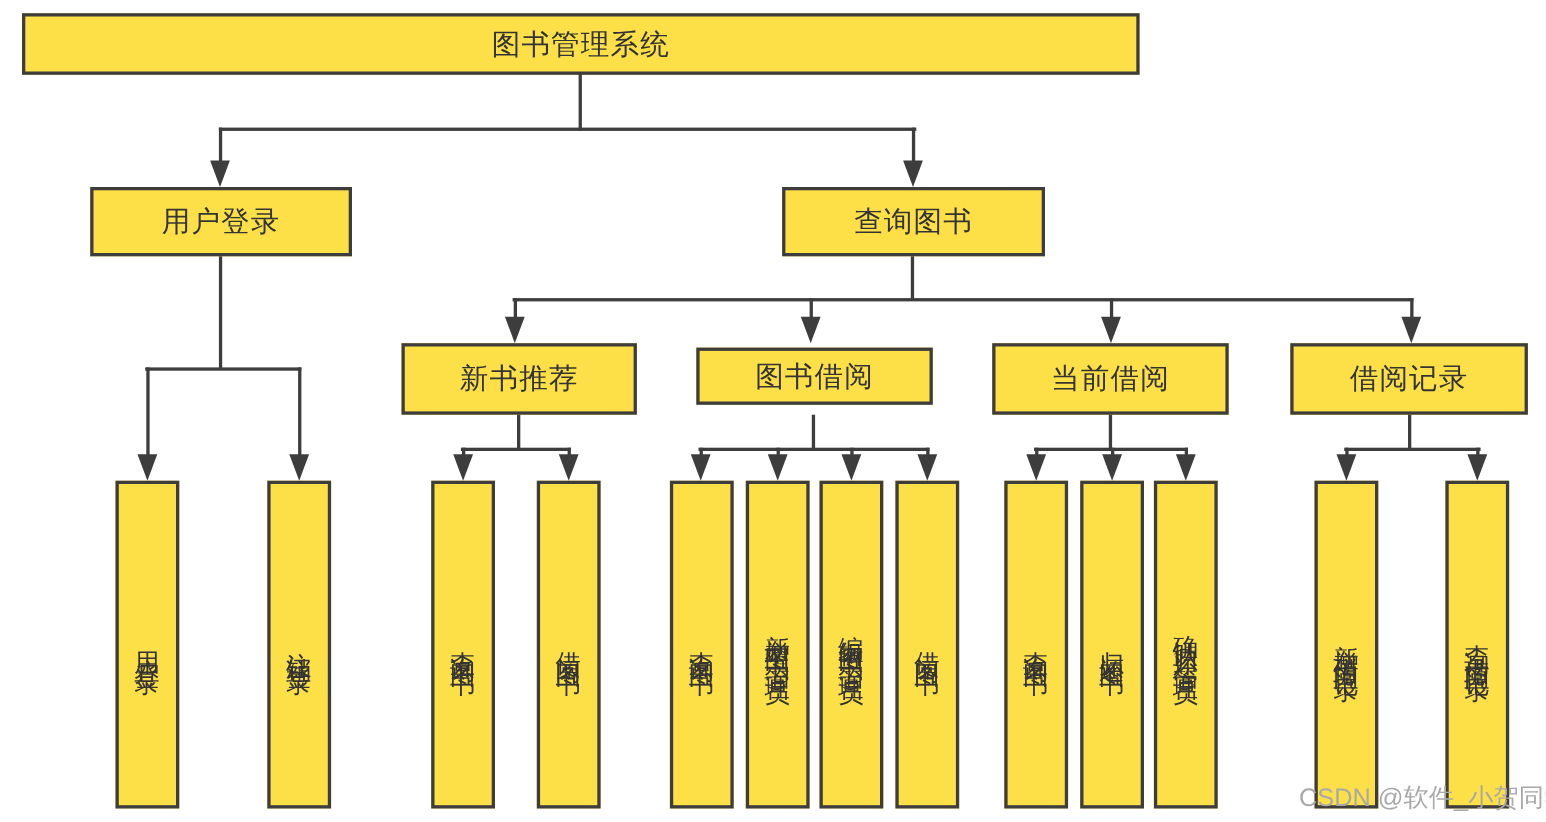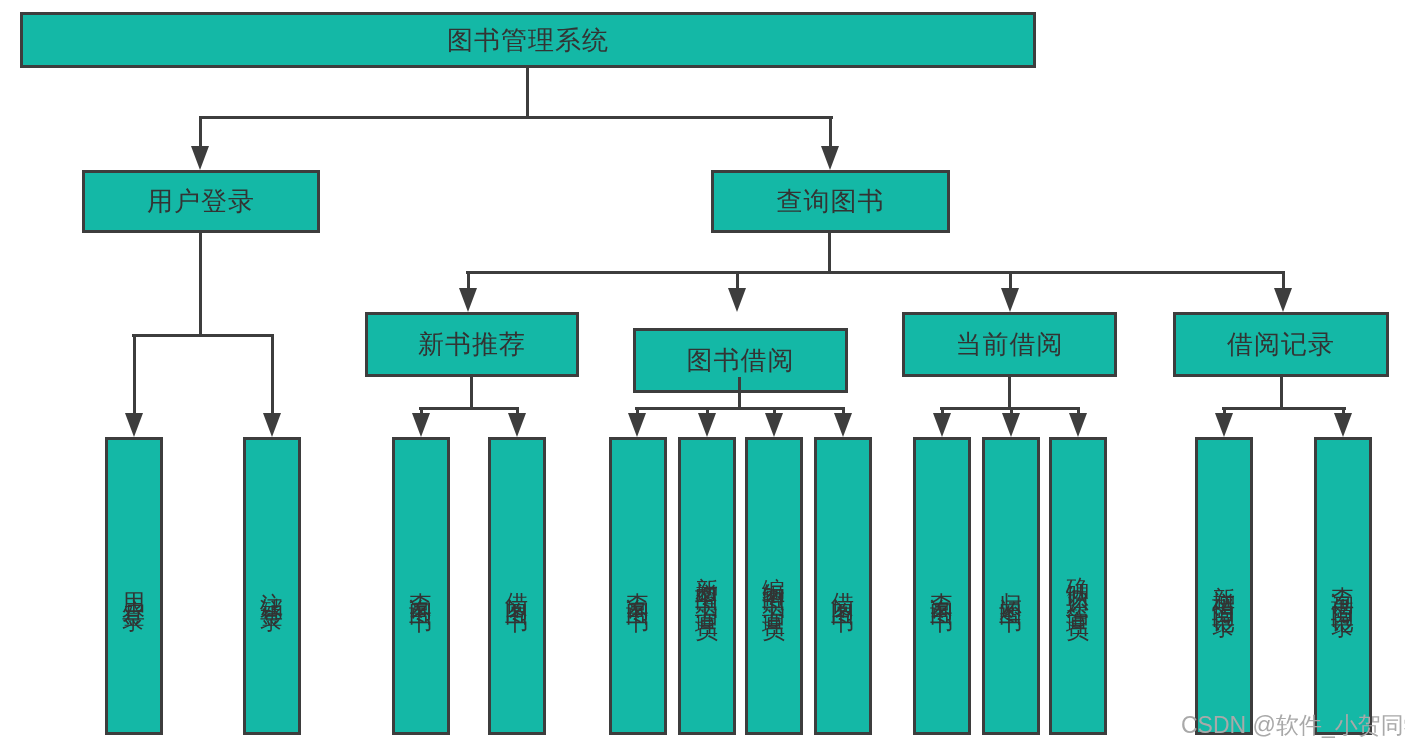--- a/index.html
+++ b/index.html
@@ -14,21 +14,21 @@
     position: relative;
     width: 1405px;
     height: 747px;
     background: var(--bg);
     font-family: "Liberation Sans", "DejaVu Sans", sans-serif;
     overflow: hidden;
   }
   .node {
     position: absolute;
     border: 3px solid var(--line);
-    background: #14b8a6;
+    background: #fde047;
     display: flex;
     align-items: center;
     justify-content: center;
     color: var(--text);
   }
   .node.h { font-size: 26px; letter-spacing: 1px; }
   .node.v { width: 58px; top: 437px; height: 298px; }
   .node.v span {
     writing-mode: vertical-rl;
     text-orientation: mixed;
@@ -76,21 +76,21 @@
   <div class="vline" style="left:467px;top:271px;height:20px"></div>
   <div class="arrow" style="left:459px;top:288px"></div>
   <div class="vline" style="left:736px;top:271px;height:20px"></div>
   <div class="arrow" style="left:728px;top:288px"></div>
   <div class="vline" style="left:1009px;top:271px;height:20px"></div>
   <div class="arrow" style="left:1001px;top:288px"></div>
   <div class="vline" style="left:1282px;top:271px;height:20px"></div>
   <div class="arrow" style="left:1274px;top:288px"></div>
 
   <div class="node h" style="left:365px;top:312px;width:214px;height:65px">新书推荐</div>
-  <div class="node h" style="left:633px;top:328px;width:215px;height:65px">图书借阅</div>
+  <div class="node h" style="left:633px;top:316px;width:215px;height:52px">图书借阅</div>
   <div class="node h" style="left:1173px;top:312px;width:216px;height:65px">借阅记录</div>
   <div class="node h" style="left:902px;top:312px;width:215px;height:65px">当前借阅</div>
 
   <div class="vline" style="left:199px;top:233px;height:103px"></div>
   <div class="hline" style="left:132px;top:334px;width:142px"></div>
   <div class="vline" style="left:133px;top:334px;height:81px"></div>
   <div class="arrow" style="left:125px;top:413px"></div>
   <div class="vline" style="left:271px;top:334px;height:81px"></div>
   <div class="arrow" style="left:263px;top:413px"></div>
 

